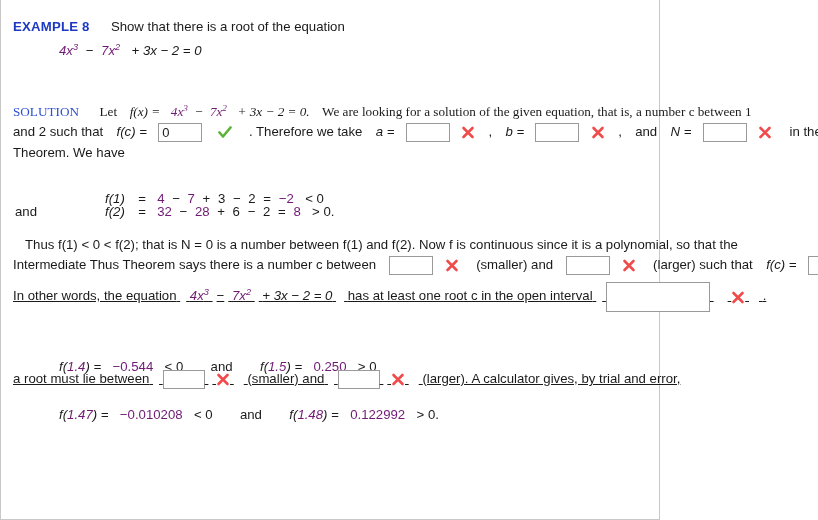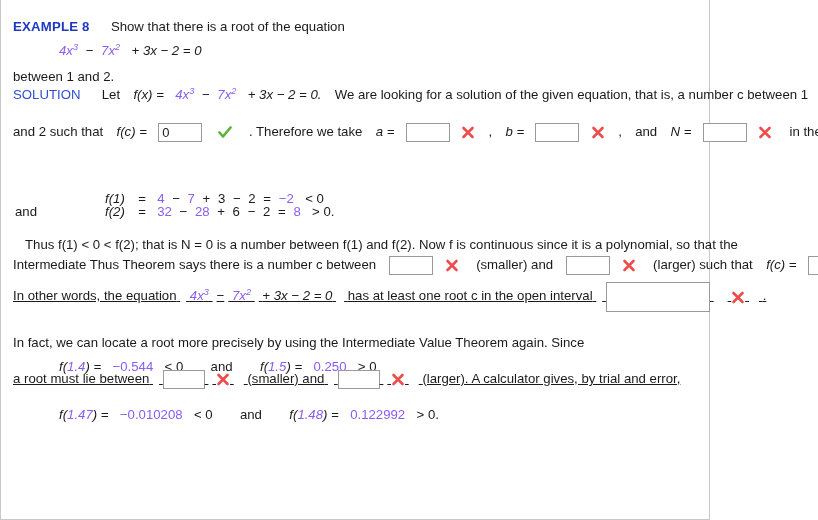--- a/index.html
+++ b/index.html
@@ -10,21 +10,21 @@
   body {
     width: 818px;
     height: 520px;
     font-family: "Liberation Sans", sans-serif;
     font-size: 13.2px;
     color: #1a1a1a;
     overflow: hidden;
   }
   #page {
     position: relative;
-    width: 710px;
+    width: 660px;
     height: 520px;
     box-sizing: border-box;
     border-left: 1px solid #c8c8c8;
     border-right: 1px solid #c8c8c8;
     border-bottom: 1px solid #c8c8c8;
     background: #ffffff;
     padding: 8px;
   }
   .ln {
     position: absolute;
@@ -32,21 +32,21 @@
     line-height: 17px;
   }
   .hdr-label {
     color: #1d39c4;
     font-weight: bold;
     letter-spacing: .2px;
   }
   .sol-label {
     color: #2f4fd0;
   }
-  .red { color: #8b5cf6; }
+  .red { color: #701a75; }
   .blk { color: #1a1a1a; }
   .mathvar { font-style: italic; }
   sup {
     font-size: 9.2px;
     vertical-align: super;
     line-height: 0;
   }
   .eqbox {
     display: inline-block;
     vertical-align: middle;
@@ -92,23 +92,22 @@
   </div>
 
   <div class="ln" style="left:58px; top:42px;">
     <span class="red mathvar"><span>4x</span><sup>3</sup></span>
     <span class="blk sp4"></span><span class="blk">−</span><span class="sp4"></span>
     <span class="red mathvar"><span>7x</span><sup>2</sup></span>
     <span class="sp4"></span>
     <span class="blk mathvar">+ 3x − 2 = 0</span>
   </div>
 
-  <div class="ln" style="left:12px; top:68px;">between 1 and 2.</div>
-
-  <div class="ln" style="left:12px; top:86px;">
+
+  <div class="ln" style="left:12px; top:103px;font-family:Liberation Serif, serif;">
     <span class="sol-label">SOLUTION</span>
     <span class="sp14"></span>
     <span>Let</span>
     <span class="sp6"></span>
     <span class="mathvar">f(x) =</span>
     <span class="sp4"></span>
     <span class="red mathvar"><span>4x</span><sup>3</sup></span>
     <span class="sp4"></span><span class="blk">−</span><span class="sp4"></span>
     <span class="red mathvar"><span>7x</span><sup>2</sup></span>
     <span class="sp4"></span>
@@ -164,20 +163,21 @@
     <span class="sp4"></span>
     <span class="mark">
       <svg width="14" height="15" viewBox="0 0 14 15">
           <path d="M2.5 3 L11.5 12 M11.5 3 L2.5 12" stroke="#f04b4b" stroke-width="2.6" fill="none" stroke-linecap="round"></path>
         </svg>
     </span>
     <span class="sp10"></span>
     <span>in the Intermediate Value</span>
   </div>
 
+  <div class="ln" style="left:12px; top:144px;">Theorem. We have</div>
 
   <div class="ln" style="left:104px; top:190px;">
     <span class="mathvar">f(1)</span>
     <span class="sp6"></span>
     <span>=</span>
     <span class="sp4"></span>
     <span class="red">4</span>
     <span class="sp4"></span><span class="blk">−</span><span class="sp4"></span>
     <span class="red">7</span>
     <span class="sp4"></span><span class="blk">+</span><span class="sp4"></span>
@@ -259,21 +259,20 @@
     <span class="sp14"></span>
     <span class="mark">
       <svg width="14" height="15" viewBox="0 0 14 15">
           <path d="M2.5 3 L11.5 12 M11.5 3 L2.5 12" stroke="#f04b4b" stroke-width="2.6" fill="none" stroke-linecap="round"></path>
         </svg>
     </span>
     <span class="sp10"></span>
     <span>.</span>
   </div>
 
-  <div class="ln" style="left:12px; top:334px;">In fact, we can locate a root more precisely by using the Intermediate Value Theorem again. Since</div>
 
   <div class="ln" style="left:58px; top:358px;">
     <span class="mathvar"><span class="blk">f(</span><span class="red">1.4</span><span class="blk">) =</span></span>
     <span class="sp4"></span>
     <span class="red">−0.544</span>
     <span class="sp4"></span>
     <span class="blk">&lt; 0</span>
     <span class="sp20"></span>
     <span>and</span>
     <span class="sp20"></span>

